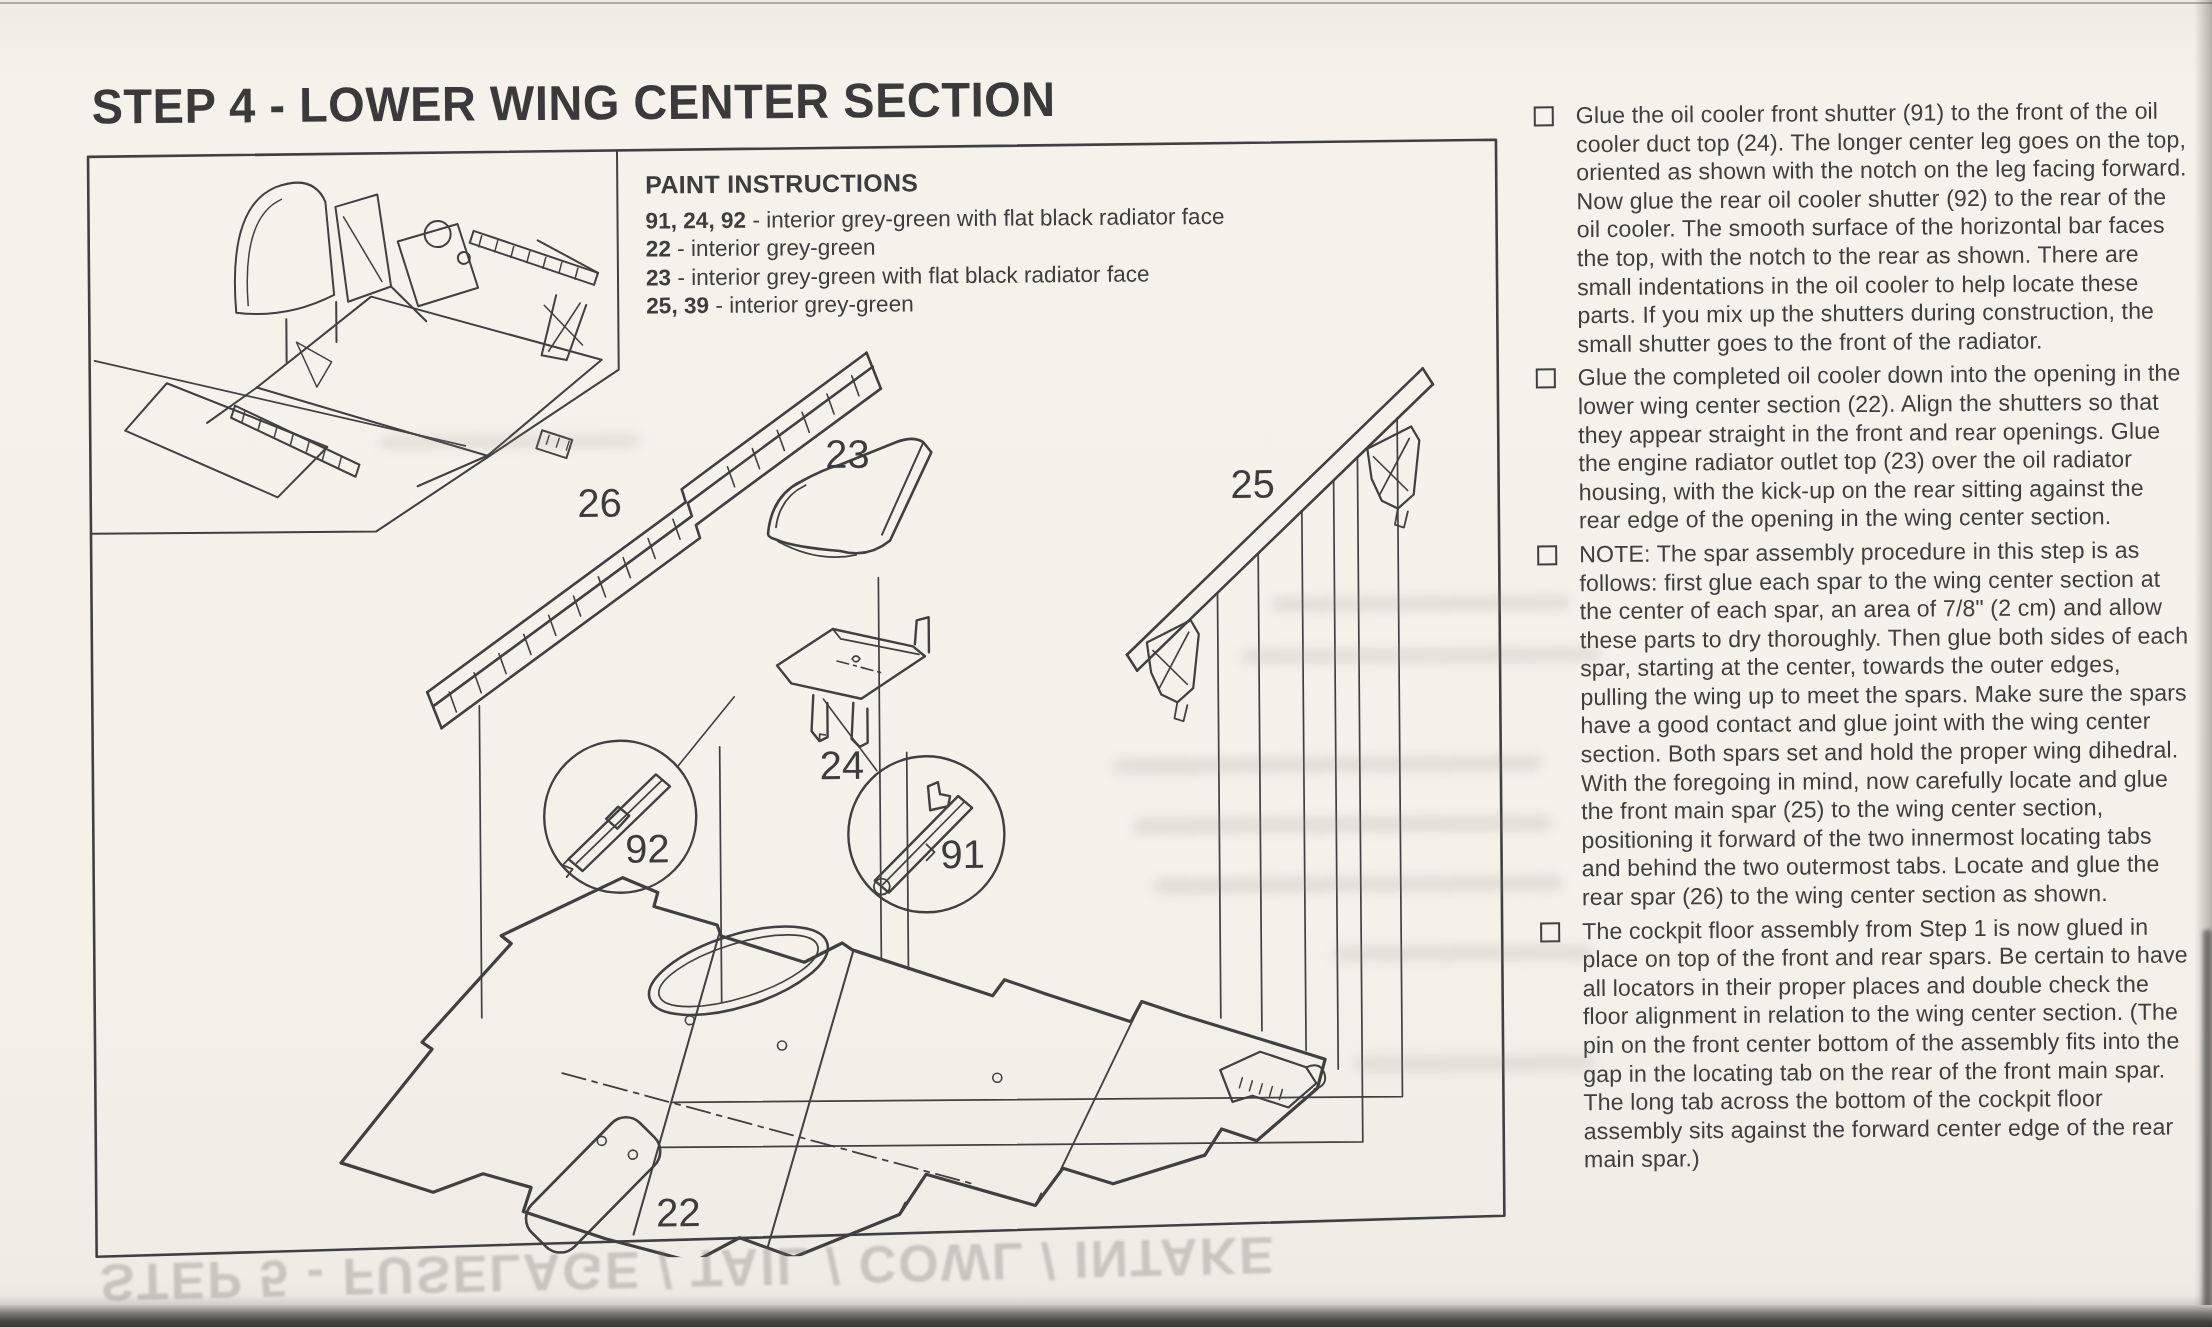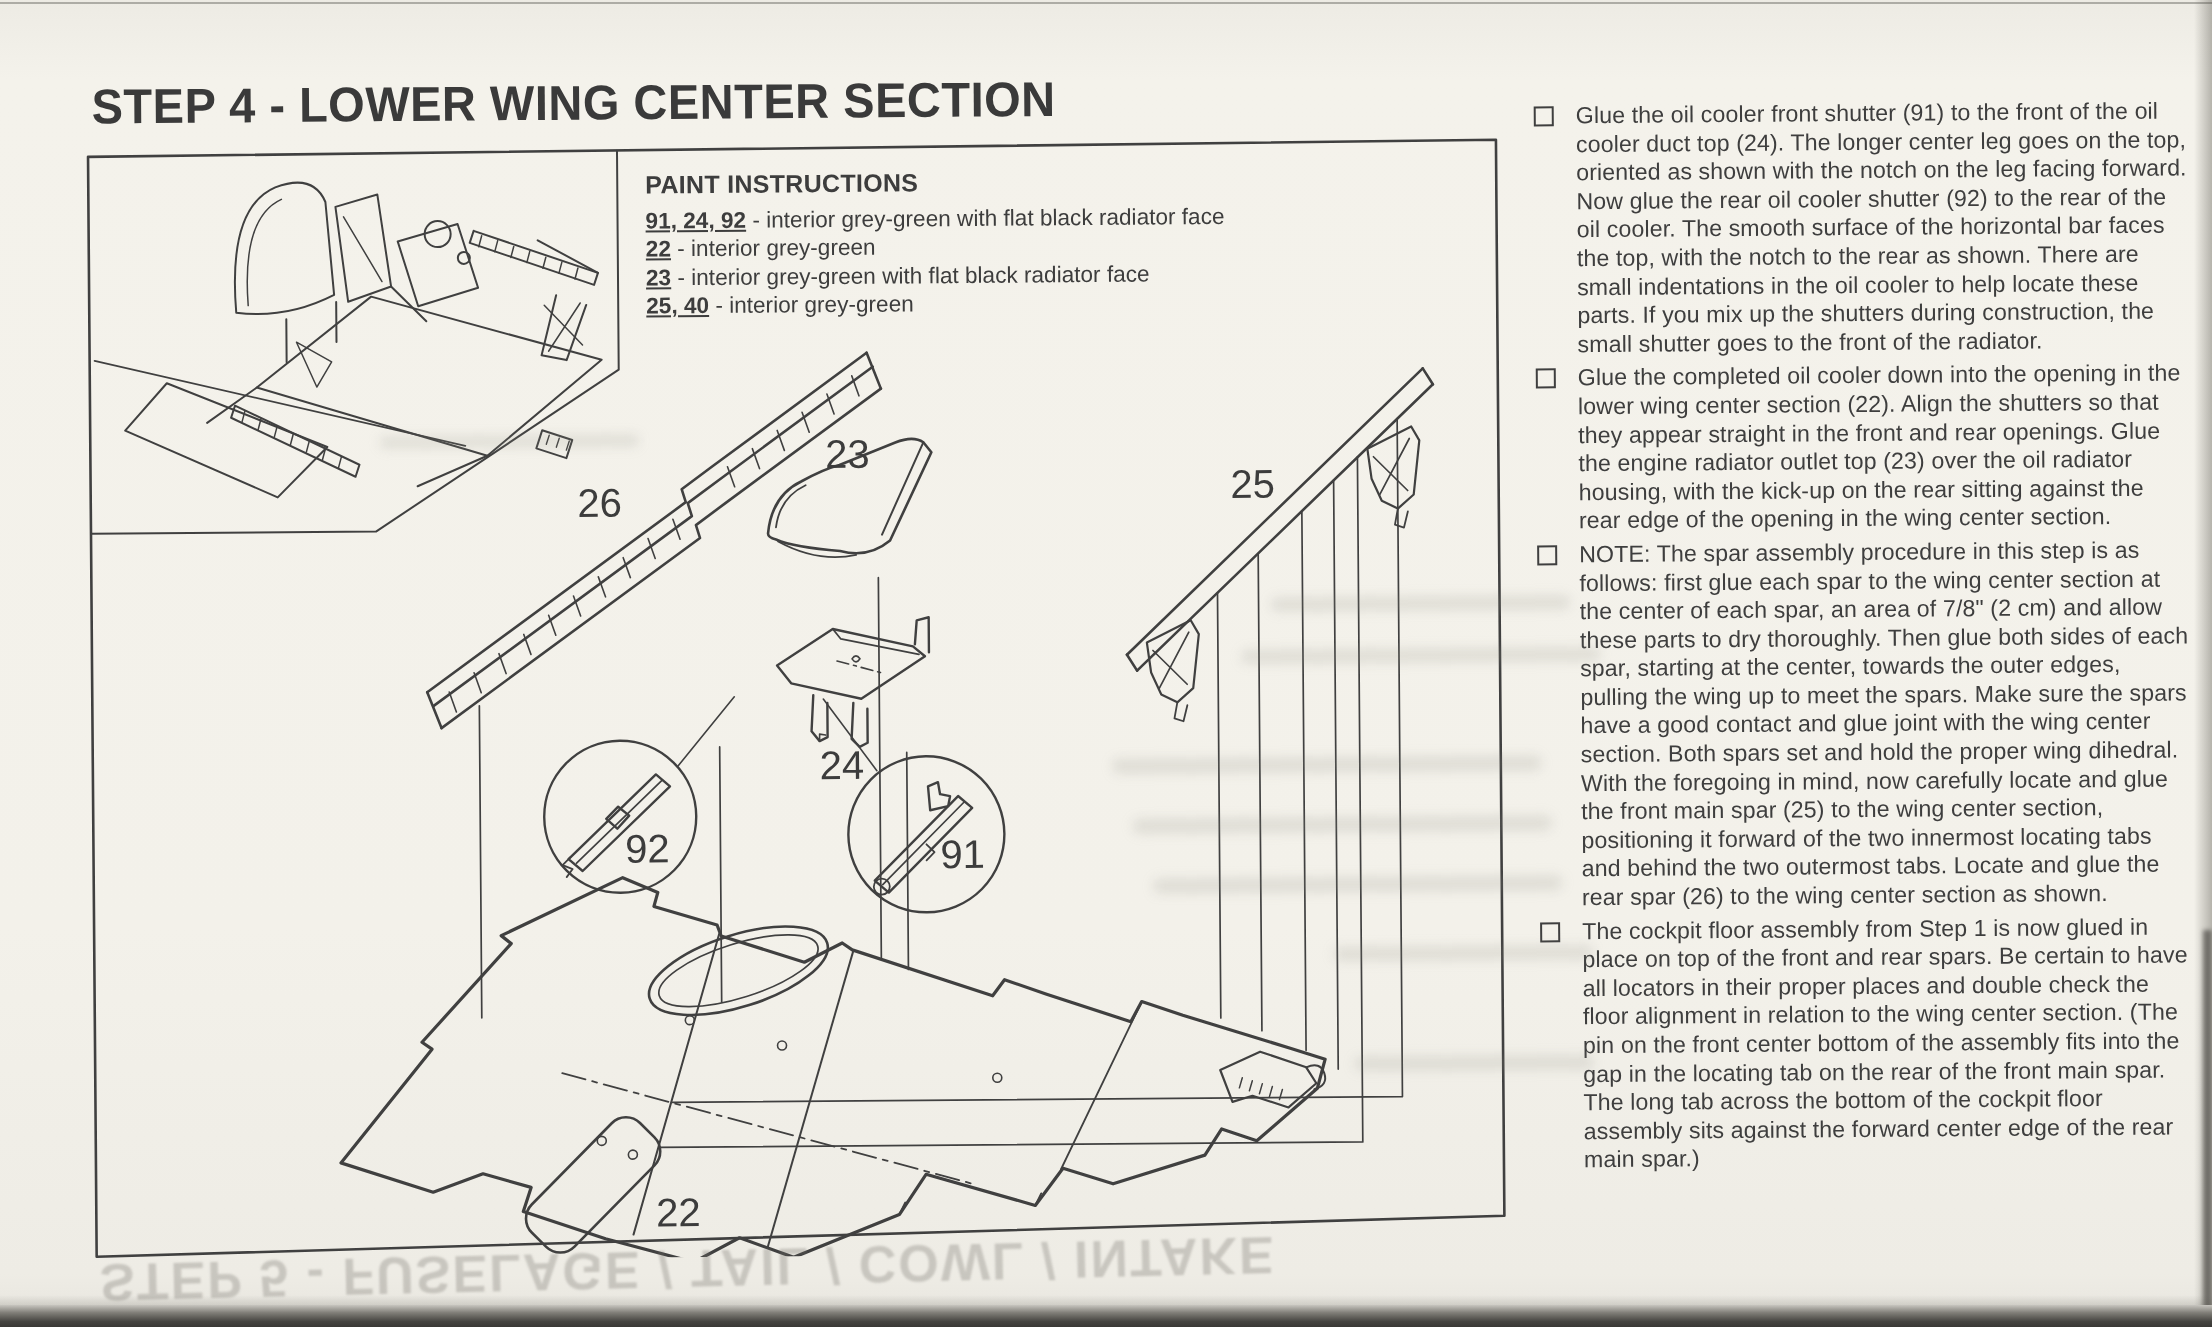--- a/index.html
+++ b/index.html
@@ -11,21 +11,21 @@
   .content{position:absolute;left:0;top:0;width:2212px;height:1327px;transform:rotate(-0.45deg);transform-origin:55% 40%;}
   .page-title{
     position:absolute;left:95px;top:70px;margin:0;
     font-size:47px;font-weight:bold;letter-spacing:0.5px;color:#3a3a3a;
     transform:scaleY(1.04);white-space:nowrap;
   }
   .diagram-svg{position:absolute;left:88px;top:140px;}
   .paint-panel{position:absolute;left:648px;top:166px;width:560px;color:#3d3d3d;}
   .paint-heading{font-size:25px;font-weight:bold;letter-spacing:0.3px;margin:0 0 8px 0;}
   .paint-line{font-size:22.6px;line-height:28.4px;white-space:nowrap;}
-  .paint-line b{font-weight:bold;text-decoration:underline;}
+  .paint-line b{font-weight:bold;}
   .instructions{position:absolute;left:1537px;top:104px;width:660px;}
   .ipara{display:flex;margin:0 0 5px 0;}
   .cbx{width:16px;height:16px;border:2.6px solid #3f3f3f;margin:5px 22px 0 0;flex:none;background:transparent;}
   .ptext{font-size:23.2px;line-height:28.6px;color:#3e3e3e;width:612px;letter-spacing:0.1px;}
   .ptext b{font-weight:normal;}
   .part-label{font-size:40px;fill:#3c3c3c;font-family:"Liberation Sans",sans-serif;}
   .ghost-bottom{
     position:absolute;left:94px;top:1234px;width:1260px;
     font-size:52px;font-weight:bold;letter-spacing:2px;white-space:nowrap;
     color:rgba(112,110,102,0.30);
@@ -194,21 +194,21 @@
         <text class="part-label" x="585" y="1082">22</text>
       </g>
     </g>
   </svg>
 
   <div class="paint-panel">
     <div class="paint-heading">PAINT INSTRUCTIONS</div>
     <div class="paint-line"><b>91, 24, 92</b><span> - interior grey-green with flat black radiator face</span></div>
     <div class="paint-line"><b>22</b><span> - interior grey-green</span></div>
     <div class="paint-line"><b>23</b><span> - interior grey-green with flat black radiator face</span></div>
-    <div class="paint-line"><b>25, 40</b><span> - interior grey-green</span></div>
+    <div class="paint-line"><b>25, 39</b><span> - interior grey-green</span></div>
   </div>
 
   <div class="instructions">
     <div class="ipara">
       <div class="cbx"></div>
       <div class="ptext"><b></b><span>Glue the oil cooler front shutter (91) to the front of the oil cooler duct top (24). The longer center leg goes on the top, oriented as shown with the notch on the leg facing forward. Now glue the rear oil cooler shutter (92) to the rear of the oil cooler. The smooth surface of the horizontal bar faces the top, with the notch to the rear as shown. There are small indentations in the oil cooler to help locate these parts. If you mix up the shutters during construction, the small shutter goes to the front of the radiator.</span></div>
     </div>
     <div class="ipara">
       <div class="cbx"></div>
       <div class="ptext"><b></b><span>Glue the completed oil cooler down into the opening in the lower wing center section (22). Align the shutters so that they appear straight in the front and rear openings. Glue the engine radiator outlet top (23) over the oil radiator housing, with the kick-up on the rear sitting against the rear edge of the opening in the wing center section.</span></div>

